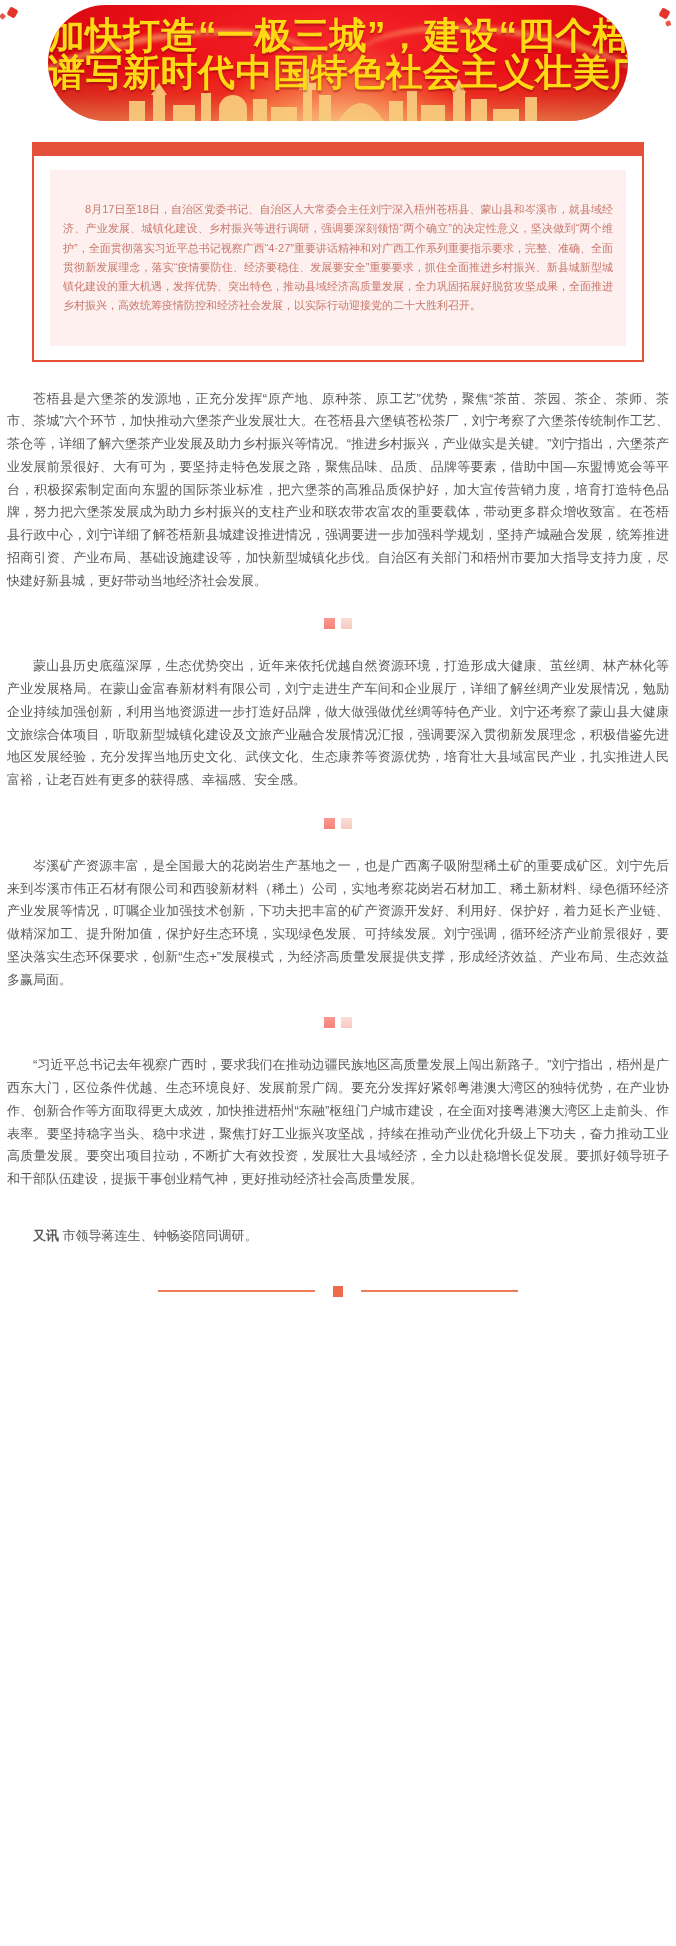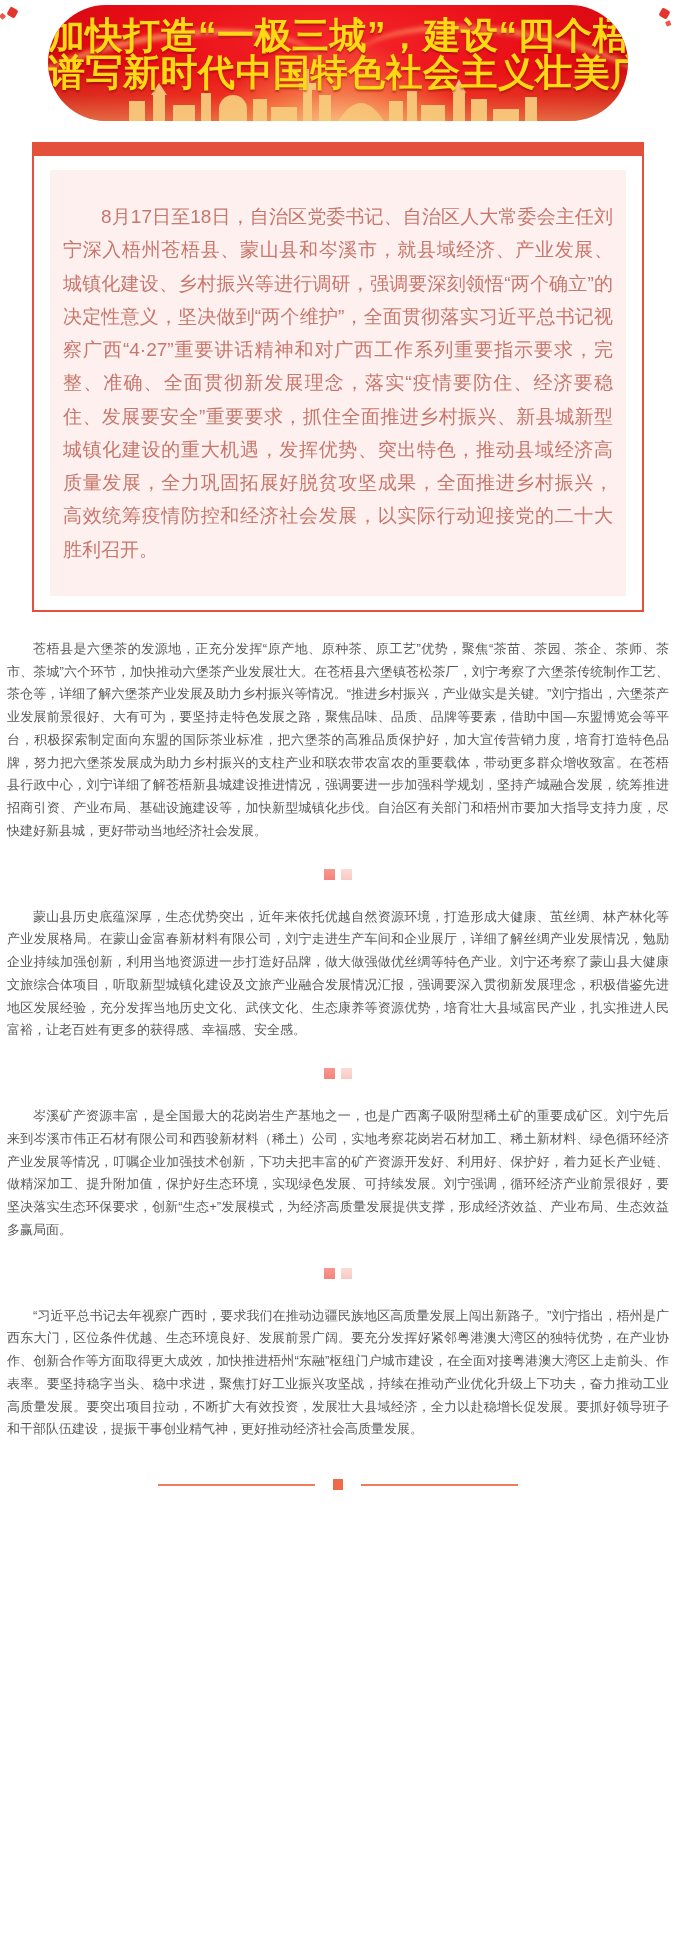--- a/index.html
+++ b/index.html
@@ -41,21 +41,21 @@
   .glow-burst{
     left:50%;bottom:-30px;width:260px;height:110px;margin-left:-130px;
     background:radial-gradient(ellipse at 50% 100%, rgba(255,235,170,.8) 0%, rgba(255,205,110,.35) 45%, transparent 72%);
   }
   .skyline{position:absolute;z-index:3;left:50%;bottom:-2px;transform:translateX(-50%);}
   
   .intro-outer{margin:17px 32px 0;border:2px solid #e5503b;background:#ffffff;}
   .intro-topbar{height:12px;background:#e5503b;}
   .intro-inner{
     margin:14px 16px;background:#fdf0ee;padding:30px 13px;
-    color:#c9766c;font-size:19px;line-height:1.75;text-align:justify;
+    color:#c9766c;font-size:11px;line-height:1.75;text-align:justify;
   }
   .intro-inner p{margin:0;text-indent:2em;}
   
   .article{padding:0 7px;}
   .para{
     margin:26px 0 0;color:#595757;font-size:13px;line-height:1.75;
     text-align:justify;text-indent:2em;
   }
   .para .bold-prefix{font-weight:bold;}
   .sq-divider{text-align:center;margin:26px 0;font-size:0;line-height:0;}
@@ -132,19 +132,20 @@
 
   <p class="para">岑溪矿产资源丰富，是全国最大的花岗岩生产基地之一，也是广西离子吸附型稀土矿的重要成矿区。刘宁先后来到岑溪市伟正石材有限公司和西骏新材料（稀土）公司，实地考察花岗岩石材加工、稀土新材料、绿色循环经济产业发展等情况，叮嘱企业加强技术创新，下功夫把丰富的矿产资源开发好、利用好、保护好，着力延长产业链、做精深加工、提升附加值，保护好生态环境，实现绿色发展、可持续发展。刘宁强调，循环经济产业前景很好，要坚决落实生态环保要求，创新“生态+”发展模式，为经济高质量发展提供支撑，形成经济效益、产业布局、生态效益多赢局面。</p>
 
   <div class="sq-divider">
     <span class="sq dark"></span><span class="sq light"></span>
   </div>
 
   <p class="para">“习近平总书记去年视察广西时，要求我们在推动边疆民族地区高质量发展上闯出新路子。”刘宁指出，梧州是广西东大门，区位条件优越、生态环境良好、发展前景广阔。要充分发挥好紧邻粤港澳大湾区的独特优势，在产业协作、创新合作等方面取得更大成效，加快推进梧州“东融”枢纽门户城市建设，在全面对接粤港澳大湾区上走前头、作表率。要坚持稳字当头、稳中求进，聚焦打好工业振兴攻坚战，持续在推动产业优化升级上下功夫，奋力推动工业高质量发展。要突出项目拉动，不断扩大有效投资，发展壮大县域经济，全力以赴稳增长促发展。要抓好领导班子和干部队伍建设，提振干事创业精气神，更好推动经济社会高质量发展。</p>
 
 
+  <p class="para" style="margin-top:34px;"><span class="bold-prefix">又讯</span><span>  市领导蒋连生、钟畅姿陪同调研。</span></p>
 </div>
 
 <div class="end-divider">
   <span class="line"></span>
   <span class="dot"></span>
   <span class="line"></span>
 </div>
 
 </body></html>

